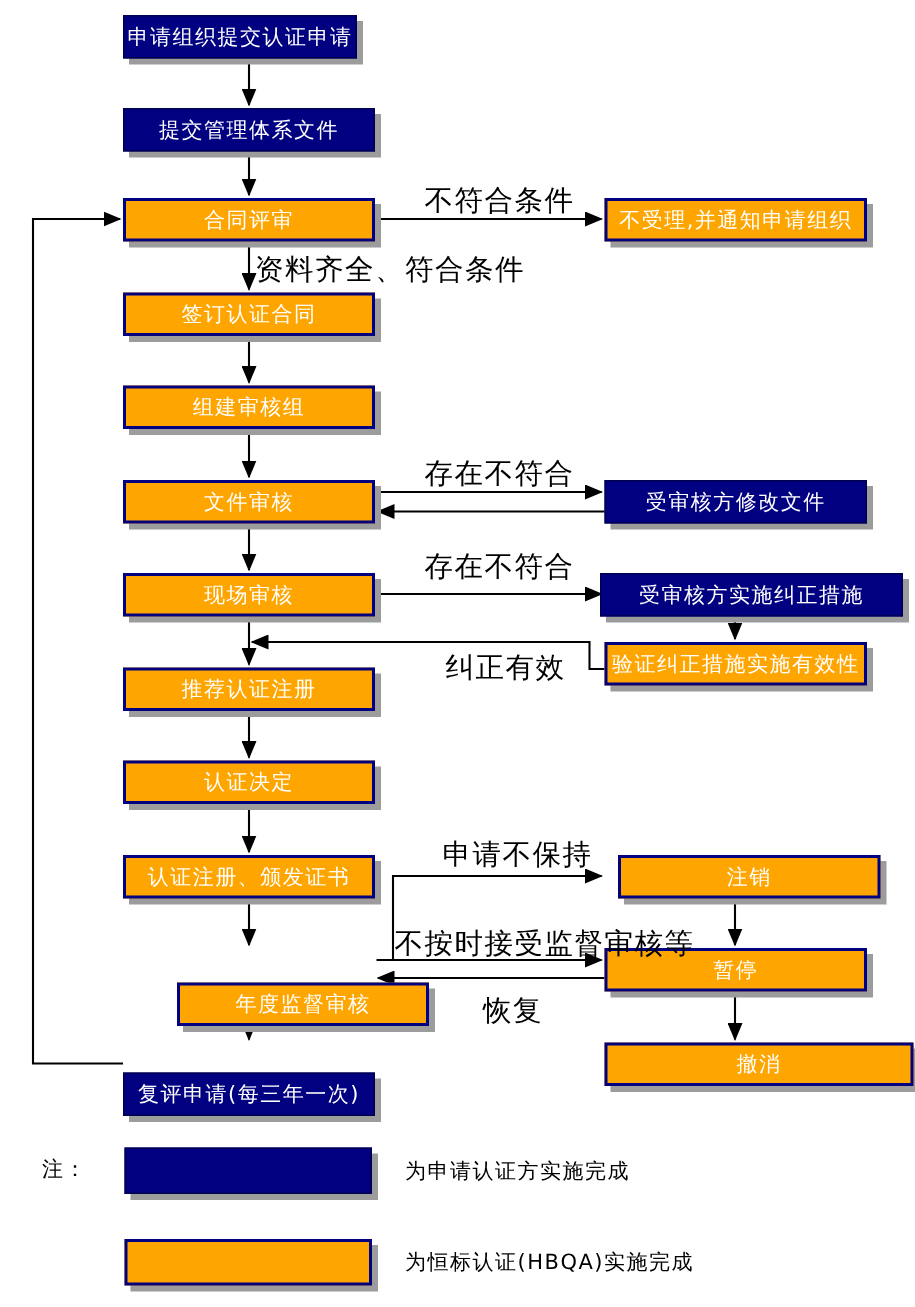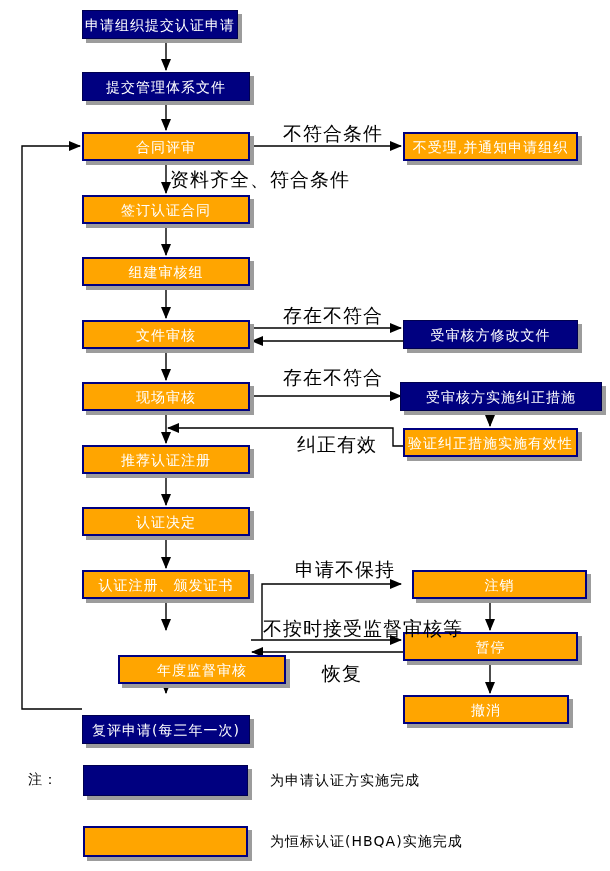--- a/index.html
+++ b/index.html
@@ -74,21 +74,21 @@
       <div class="node orange" style="left: 82px; top: 382px; width: 168px; height: 29px;">现场审核</div>
       <div class="node navy" style="left: 400px; top: 382px; width: 202px; height: 29px;">受审核方实施纠正措施</div>
       <div class="node orange" style="left: 403px; top: 428px; width: 175px; height: 29px;">验证纠正措施实施有效性</div>
       <div class="node orange" style="left: 82px; top: 445px; width: 168px; height: 29px;">推荐认证注册</div>
       <div class="node orange" style="left: 82px; top: 507px; width: 168px; height: 29px;">认证决定</div>
       <div class="node orange" style="left: 82px; top: 570px; width: 168px; height: 29px;">认证注册、颁发证书</div>
       <div class="node orange" style="left: 412px; top: 570px; width: 175px; height: 29px;">注销</div>
       <div class="node orange" style="left: 82px; top: 655px; width: 168px; height: 29px; margin-left: 36px;">年度监督审核</div>
       <div class="node orange" style="left: 403px; top: 632px; width: 175px; height: 29px;">暂停</div>
       <div class="node navy" style="left: 82px; top: 695px; width: 168px; height: 29px; margin-top: 20px;">复评申请(每三年一次)</div>
-      <div class="node orange" style="left: 403px; top: 695px; width: 166px; height: 29px; text-align: right;">撤消</div>
+      <div class="node orange" style="left: 403px; top: 695px; width: 206px; height: 29px; text-align: right;">撤消</div>
     </div>
   <div id="label-layer">
       <span class="edge-label" style="left: 283px; top: 121px;">不符合条件</span>
       <span class="edge-label" style="left: 170px; top: 167px;">资料齐全、符合条件</span>
       <span class="edge-label" style="left: 283px; top: 303px;">存在不符合</span>
       <span class="edge-label" style="left: 283px; top: 365px;">存在不符合</span>
       <span class="edge-label" style="left: 297px; top: 432px;">纠正有效</span>
       <span class="edge-label" style="left: 295px; top: 557px;">申请不保持</span>
       <span class="edge-label" style="left: 263px; top: 616px;">不按时接受监督审核等</span>
       <span class="edge-label" style="left: 322px; top: 620px; margin-top: 41px;">恢复</span>

